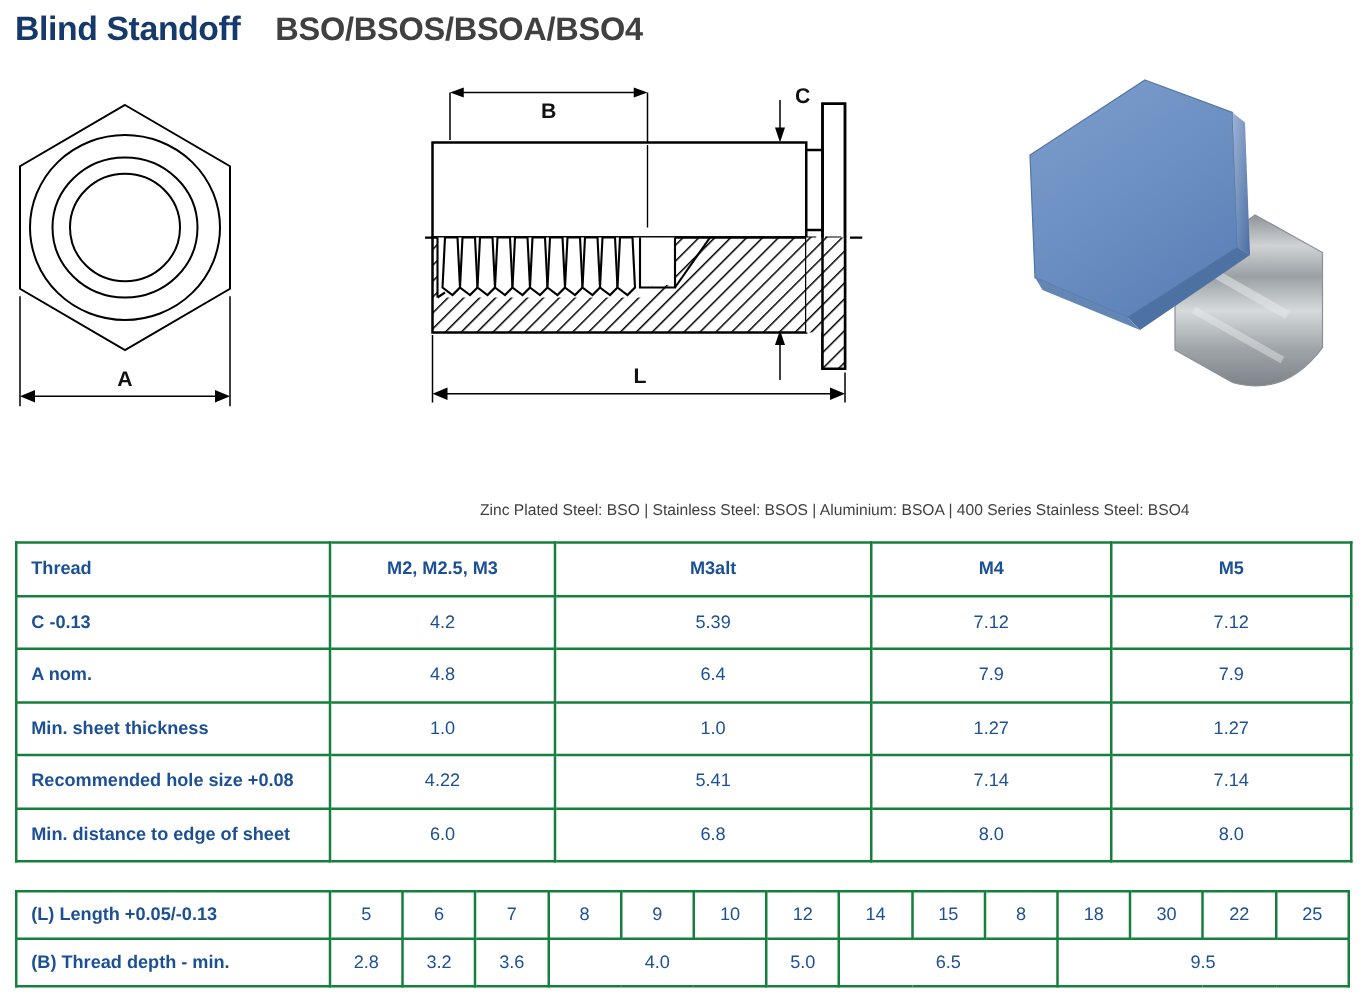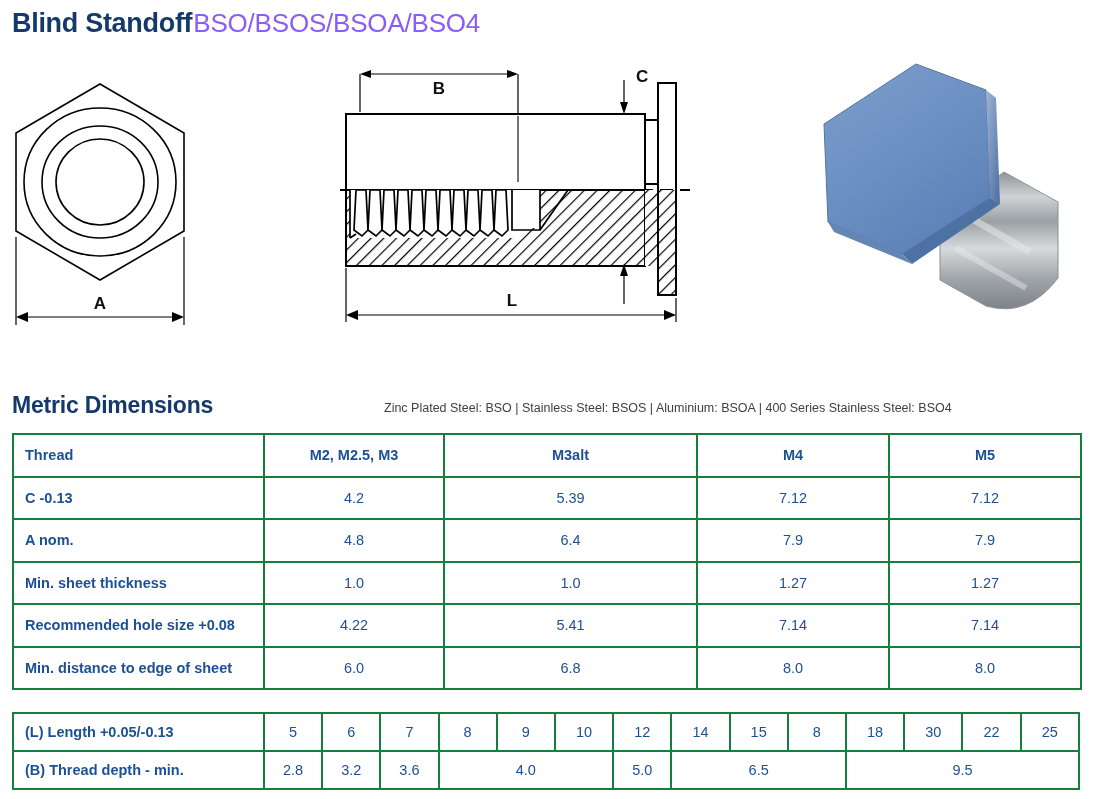--- a/index.html
+++ b/index.html
@@ -11,32 +11,32 @@
     overflow: hidden;
   }
   .page { position: relative; width: 1094px; height: 799px; }
 
   
   .title-row {
     position: absolute;
     left: 12px; top: 8px;
     display: flex;
     align-items: center;
-    gap: 1px;
+    gap: 28px;
   }
   .title-main {
     font-size: 27px;
     font-weight: bold;
     color: #16396c;
     letter-spacing: -0.3px;
   }
   .title-codes {
     font-size: 26px;
-    font-weight: normal;
-    color: #8b5cf6;
+    font-weight: bold;
+    color: #404040;
     letter-spacing: -0.2px;
   }
 
   
   .drawings { position: absolute; left: 0; top: 52px; width: 1094px; height: 300px; }
   .fig { position: absolute; }
   .fig-hex   { left: 0px;   top: 0px; width: 220px; height: 300px; }
   .fig-sect  { left: 340px; top: 0px; width: 350px; height: 300px; }
   .fig-photo { left: 790px; top: 0px; width: 300px; height: 290px; }
 
@@ -239,21 +239,20 @@
         <g>
           <polygon points="126,12 196,38 200,146 112,202 38,170 34,72" fill="url(#headGrad)" stroke="#53769f" stroke-width="1"></polygon>
           <polygon points="196,38 206,46 210,152 200,146" fill="url(#edgeGrad)"></polygon>
           <polygon points="112,202 200,146 210,152 122,212" fill="#4e71a4"></polygon>
           <polygon points="38,170 112,202 122,212 44,180" fill="#6486b5"></polygon>
         </g>
       </svg>
     </div>
   </div>
 
-  <div class="section-head">Metric Dimensions</div>
   <div class="materials-legend">Zinc Plated Steel: BSO | Stainless Steel: BSOS | Aluminium: BSOA | 400 Series Stainless Steel:  BSO4</div>
 
   <table class="tbl" id="main-table">
     <colgroup>
       <col style="width:251px">
         <col style="width:180px">
         <col style="width:253px">
       <col style="width:192px">
         <col style="width:192px">
     </colgroup>

